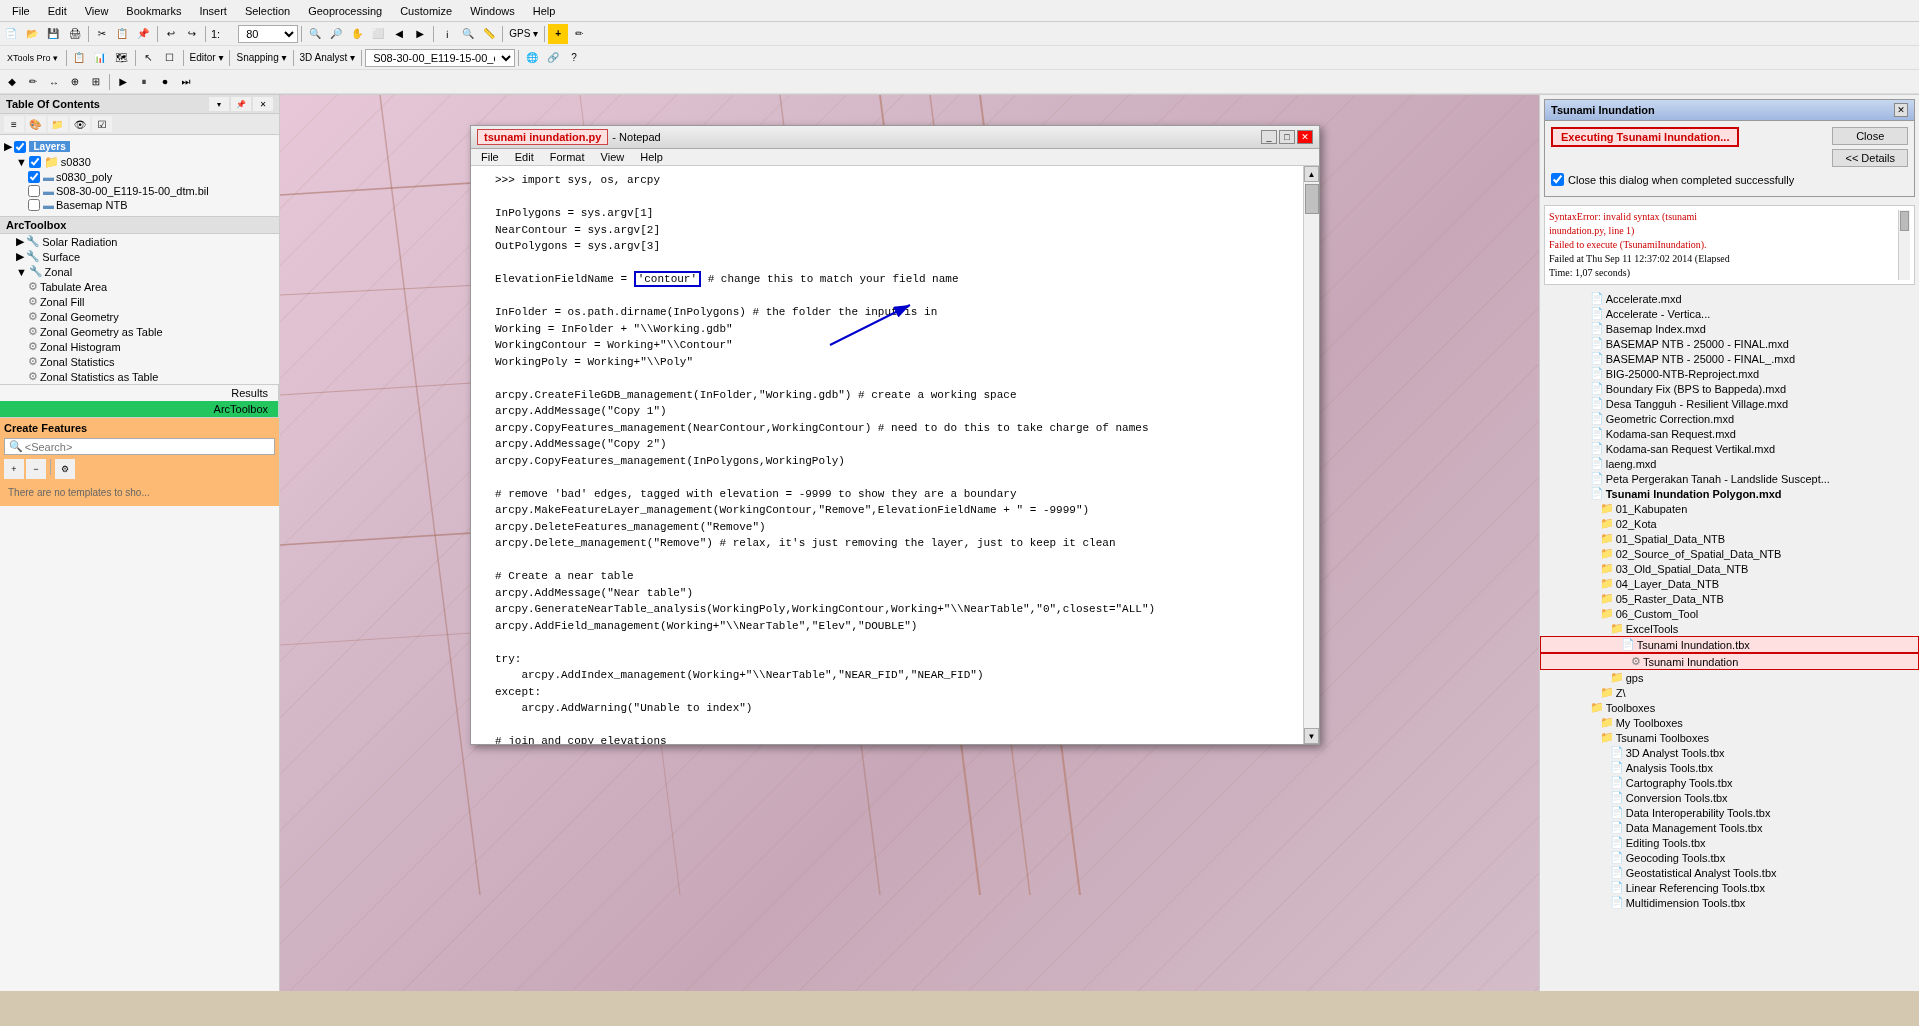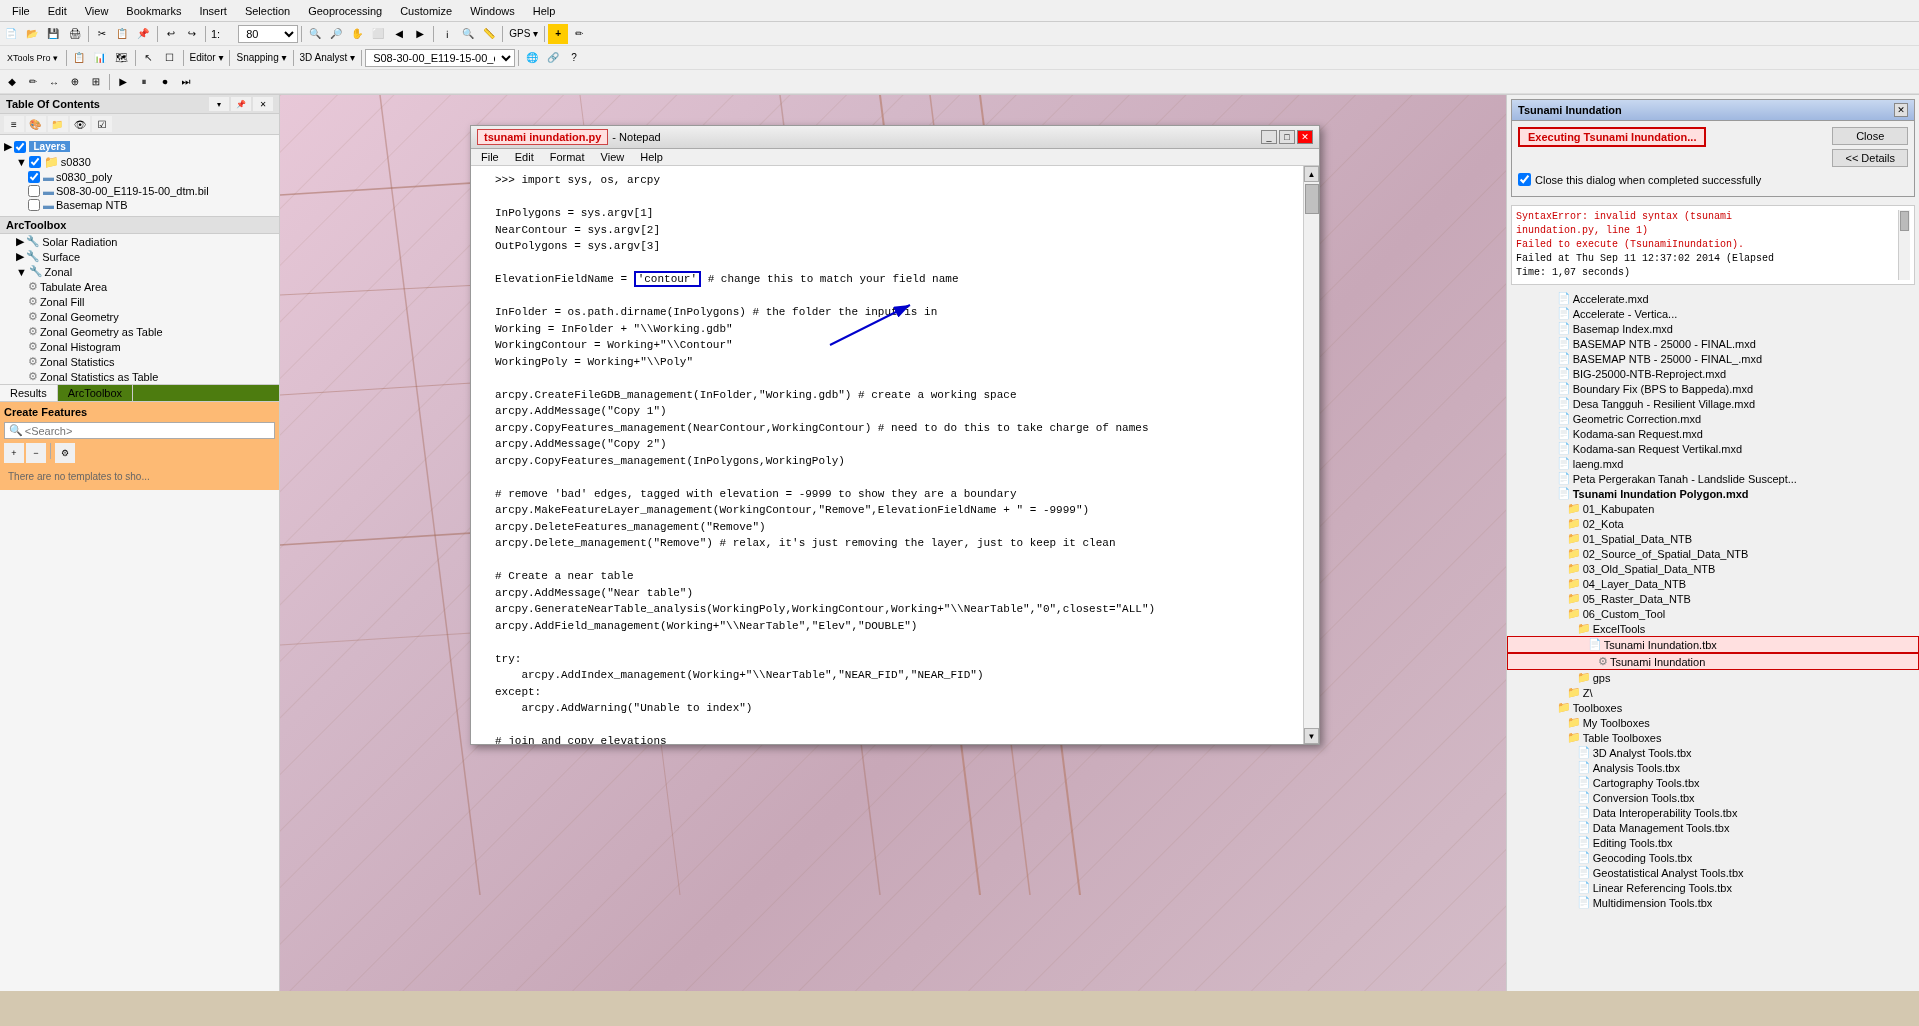--- a/index.html
+++ b/index.html
@@ -21,21 +21,21 @@
     .toc-indent-2 { margin-left: 24px; }
     .toc-folder-icon { color: #f0c050; margin-right: 2px; font-size: 12px; }
 
     
     .arctoolbox-section { border-top: 1px solid #ccc; background: #f5f5f5; text-align: right; }
     .arctoolbox-header { background: #e0e0e0; border-bottom: 1px solid #ccc; padding: 2px 6px; font-size: 11px; font-weight: bold; display: flex; align-items: center; justify-content: space-between; }
     .arctoolbox-content { overflow-y: auto; max-height: 180px; }
     .toolbox-item { display: flex; align-items: center; padding: 1px 4px; cursor: pointer; font-size: 11px; }
 
     
-    .bottom-tabs { display: flex; border-top: 1px solid #ccc; background: #4d7c0f; }
+    .bottom-tabs { display: flex; border-top: 1px solid #ccc; background: #22c55e; flex-direction: column; }
     .bottom-tab { padding: 2px 10px; cursor: pointer; font-size: 11px; border-right: 1px solid #ccc; }
     .bottom-tab.active { background: #f5f5f5; }
 
     
     .create-features { border-top: 1px solid #ccc; background: #fdba74; padding: 4px; }
     .create-features-header { font-size: 11px; font-weight: bold; margin-bottom: 4px; }
     .no-templates { color: #666; font-size: 10px; padding: 4px; }
 
     
     .map-area { flex: 1; background: #d4c8b0; position: relative; overflow: hidden; }
@@ -51,33 +51,33 @@
     .notepad-btn.close { background: #f00; color: white; }
     .notepad-menu { background: #f0f0f0; border-bottom: 1px solid #ccc; display: flex; padding: 1px 4px; gap: 4px; }
     .notepad-menu-item { padding: 1px 6px; cursor: pointer; font-size: 11px; }
     .notepad-code { flex: 1; overflow-y: auto; overflow-x: auto; background: white; padding: 6px 24px; font-family: 'Courier New', monospace; font-size: 11px; line-height: 1.5; white-space: pre; }
     .notepad-code-area { display: flex; flex: 1; overflow: hidden; }
 
     
     .highlight-box { background: white; border: 2px solid #0000cc; display: inline; padding: 0 2px; }
 
     
-    .right-panel { width: 413px; background: #f0f0f0; border-left: 1px solid #ccc; display: flex; flex-direction: column; flex-shrink: 0; overflow-y: auto; }
+    .right-panel { width: 380px; background: #f0f0f0; border-left: 1px solid #ccc; display: flex; flex-direction: column; flex-shrink: 0; overflow-y: auto; }
 
     
     .tsunami-dialog { background: #f0f0f0; border: 1px solid #999; margin: 4px; }
     .tsunami-dialog-title { background: linear-gradient(to bottom, #c8d8f0, #a0b8e0); padding: 3px 6px; font-size: 11px; font-weight: bold; display: flex; align-items: center; justify-content: space-between; border-bottom: 1px solid #999; }
     .tsunami-dialog-content { padding: 6px; }
     .executing-label { background: #ffe0e0; border: 2px solid #cc0000; color: #cc0000; padding: 2px 8px; font-size: 11px; font-weight: bold; margin-bottom: 6px; display: inline-block; }
     .dialog-buttons { display: flex; flex-direction: column; gap: 4px; margin-bottom: 6px; }
     .dialog-btn { background: #e0e0e0; border: 1px solid #aaa; padding: 2px 12px; cursor: pointer; font-size: 11px; text-align: center; }
     .checkbox-row { display: flex; align-items: center; gap: 4px; font-size: 11px; margin-bottom: 4px; }
 
     
-    .error-output { background: white; border: 1px solid #ccc; margin: 4px; padding: 4px; font-size: 10px; font-family: Liberation Mono, monospace; color: #cc0000; line-height: 1.4; max-height: 100px; overflow-y: auto; }
+    .error-output { background: white; border: 1px solid #ccc; margin: 4px; padding: 4px; font-size: 10px; font-family: Liberation Serif, serif; color: #cc0000; line-height: 1.4; max-height: 100px; overflow-y: auto; }
 
     
     .file-tree { flex: 1; overflow-y: auto; padding: 2px 0; font-size: 11px; }
     .file-tree-item { display: flex; align-items: center; padding: 1px 4px; cursor: pointer; white-space: nowrap; }
 
     
     .status-bar { background: #f0f0f0; border-top: 1px solid #ccc; height: 22px; display: flex; align-items: center; padding: 0 6px; font-size: 11px; justify-content: flex-end; }
 
     
     .toolbars { background: #f0f0f0; border-bottom: 1px solid #ccc; }
@@ -567,21 +567,21 @@
           <div class="file-tree-item" style="padding-left: 50px;">
             <span style="color:#d0a000;margin-right:2px;">📁</span>
             <span style="">Toolboxes</span>
           </div>
           <div class="file-tree-item" style="padding-left: 60px;">
             <span style="color:#d0a000;margin-right:2px;">📁</span>
             <span style="">My Toolboxes</span>
           </div>
           <div class="file-tree-item" style="padding-left: 60px;">
             <span style="color:#d0a000;margin-right:2px;">📁</span>
-            <span style="">Table Toolboxes</span>
+            <span style="">Tsunami Toolboxes</span>
           </div>
           <div class="file-tree-item" style="padding-left: 70px;">
             <span style="color:#6090c0;margin-right:2px;">📄</span>
             <span style="">3D Analyst Tools.tbx</span>
           </div>
           <div class="file-tree-item" style="padding-left: 70px;">
             <span style="color:#6090c0;margin-right:2px;">📄</span>
             <span style="">Analysis Tools.tbx</span>
           </div>
           <div class="file-tree-item" style="padding-left: 70px;">

